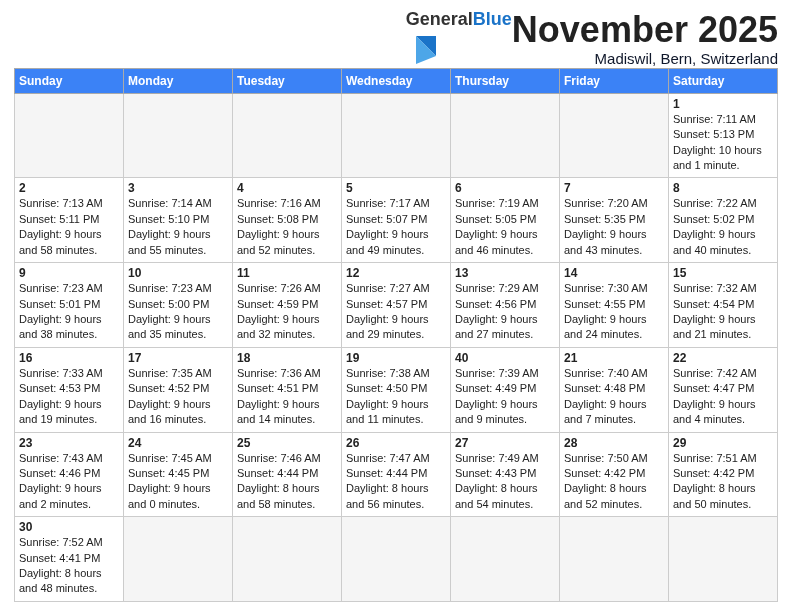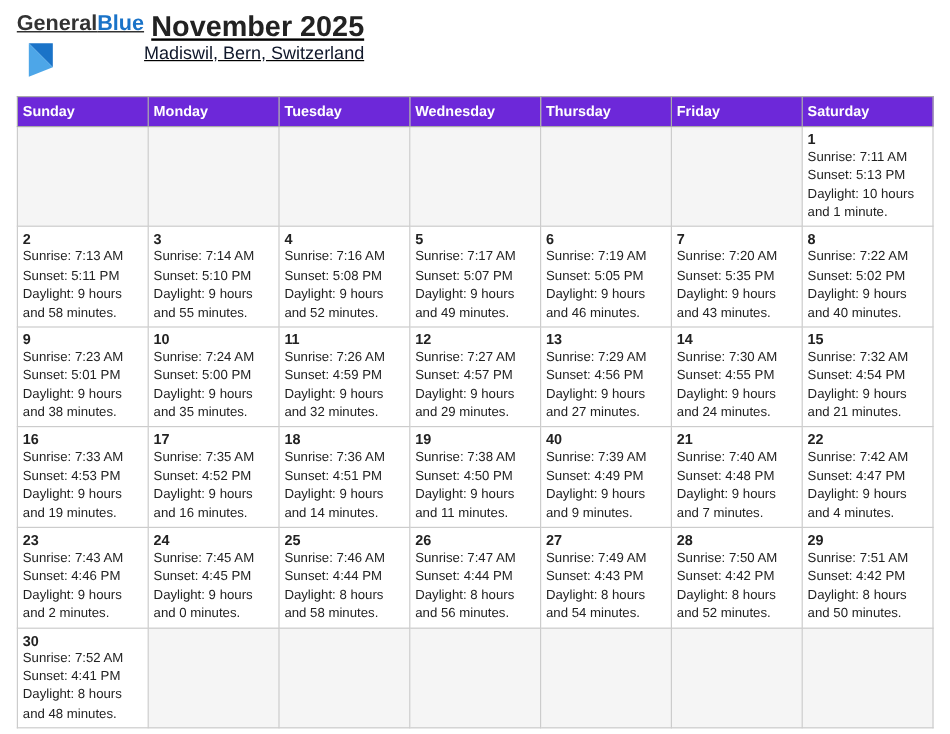--- a/index.html
+++ b/index.html
@@ -12,56 +12,55 @@
     }
     .page {
       width: 792px;
       height: 612px;
       display: flex;
       flex-direction: column;
       padding: 10px 14px 10px 14px;
     }
     .header-area {
       display: flex;
-      justify-content: flex-start;
+      justify-content: flex-end;
       align-items: flex-start;
-      margin-bottom: 12px;
-      text-decoration: underline;
+      margin-bottom: 0;
     }
     .logo {
       display: flex;
       align-items: center;
       gap: 0px;
     }
     .logo-icon {
       width: 36px;
       height: 36px;
       margin-left: 2px;
     }
     .title-block {
       text-align: right;
     }
     .month-title {
-      font-size: 24px;
+      font-size: 36px;
       font-weight: bold;
       color: #222;
       line-height: 1.1;
     }
     .subtitle {
       font-size: 15px;
       color: #0f172a;
     }
     .calendar-table {
       width: 100%;
       border-collapse: collapse;
       flex: 1;
       table-layout: fixed;
     }
     .calendar-table th {
-      background-color: #6d28d9;
+      background-color: #3b82f6;
       color: #fff;
       font-size: 12px;
       font-weight: bold;
       padding: 5px 4px;
       text-align: left;
       border: 1px solid #aaa;
     }
     .calendar-table td {
       border: 1px solid #ccc;
       vertical-align: top;
@@ -186,21 +185,21 @@
         </tr>
         <tr>
           <td>
             <span class="day-number">9</span>
             <div class="day-info">Sunrise: 7:23 AM
 Sunset: 5:01 PM
 Daylight: 9 hours and 38 minutes.</div>
           </td>
           <td>
             <span class="day-number">10</span>
-            <div class="day-info">Sunrise: 7:24 AM
+            <div class="day-info">Sunrise: 7:23 AM
 Sunset: 5:00 PM
 Daylight: 9 hours and 35 minutes.</div>
           </td>
           <td>
             <span class="day-number">11</span>
             <div class="day-info">Sunrise: 7:26 AM
 Sunset: 4:59 PM
 Daylight: 9 hours and 32 minutes.</div>
           </td>
           <td>

